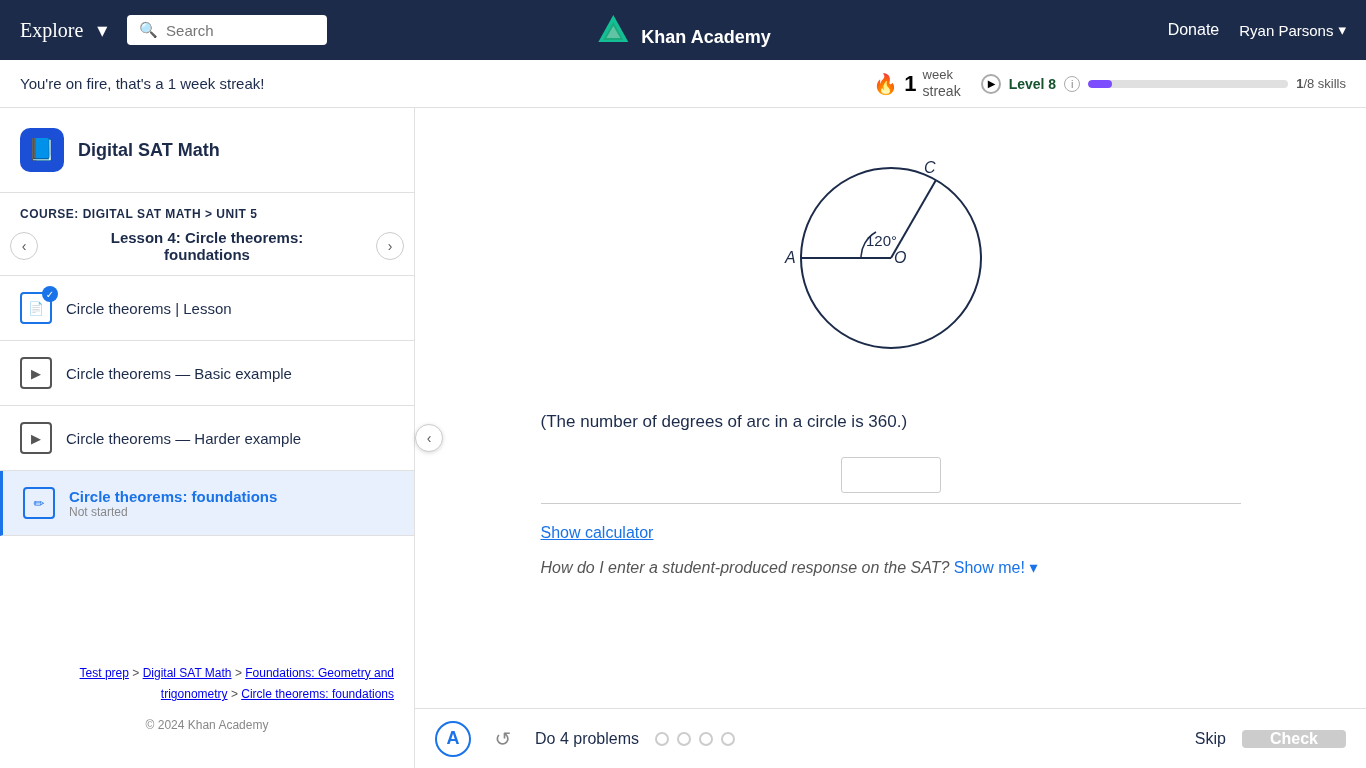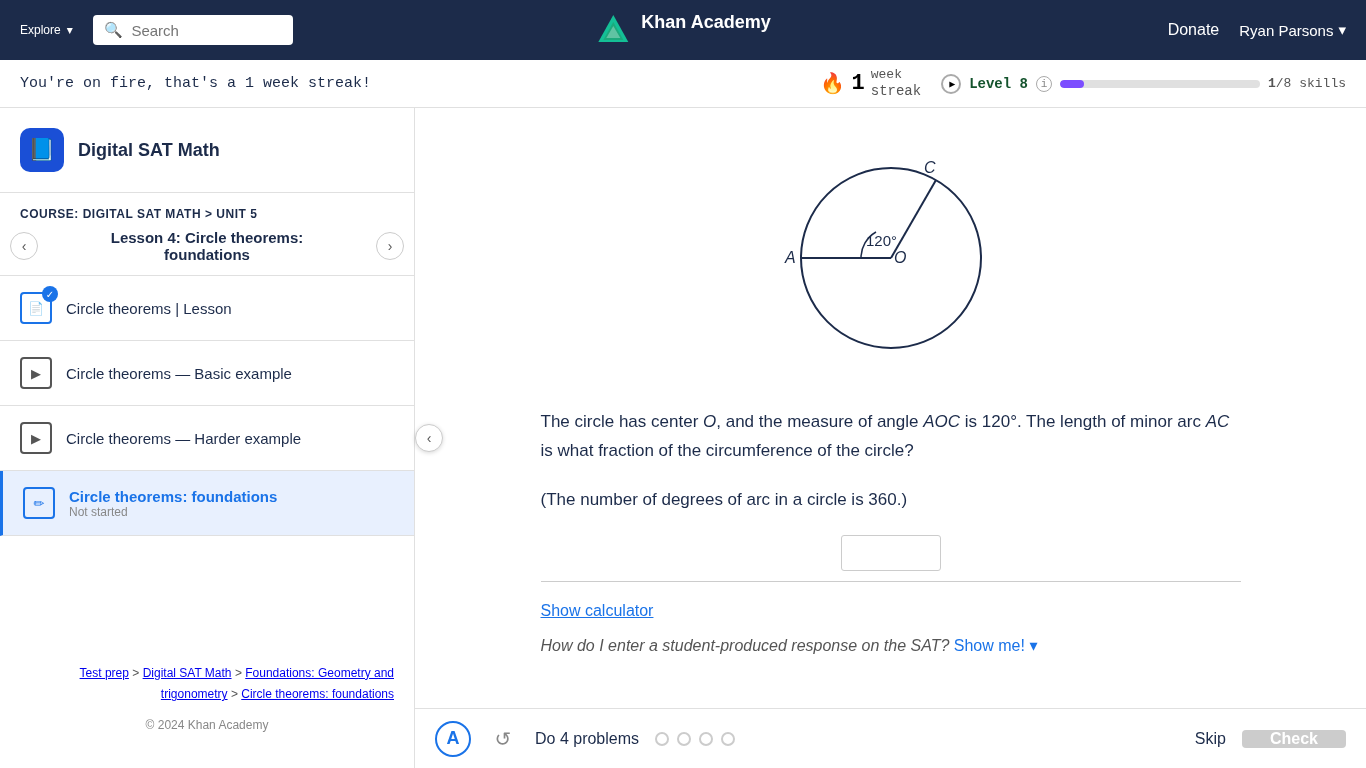--- a/index.html
+++ b/index.html
@@ -11,25 +11,26 @@
       height: 60px;
       display: flex;
       align-items: center;
       padding: 0 20px;
       gap: 20px;
     }
     .explore-btn {
       color: #fff;
       background: none;
       border: none;
-      font-size: 12px;
-      cursor: pointer;
-      display: flex;
-      align-items: center;
-      gap: 6px;
+      font-size: 20px;
+      cursor: pointer;
+      display: flex;
+      align-items: center;
+      gap: 14px;
+      font-family: Liberation Serif, serif;
     }
     .search-bar {
       background: #fff;
       border-radius: 4px;
       display: flex;
       align-items: center;
       padding: 6px 12px;
       gap: 8px;
       width: 200px;
     }
@@ -37,21 +38,21 @@
       border: none;
       outline: none;
       font-size: 15px;
       width: 100%;
       background: transparent;
     }
     .logo-area {
       margin-left: auto;
       margin-right: auto;
       display: flex;
-      align-items: flex-start;
+      align-items: flex-end;
       gap: 10px;
       position: absolute;
       left: 50%;
       transform: translateX(-50%);
     }
     .logo-icon {
       width: 36px;
       height: 36px;
     }
     .logo-text {
@@ -79,21 +80,20 @@
     }
 
     
     .streak-bar {
       background: #fff;
       border-bottom: 1px solid #e0e0e0;
       padding: 8px 20px;
       display: flex;
       align-items: center;
       height: 48px;
-      font-family: Liberation Mono, monospace;
     }
     .streak-text {
       font-size: 15px;
       font-weight: 500;
       color: #1c2b4a;
     }
     .streak-right {
       margin-left: auto;
       display: flex;
       align-items: center;
@@ -604,23 +604,20 @@
           <text x="163" y="35" font-size="16" font-style="italic" fill="#1c2b4a">C</text>
           <text x="24" y="125" font-size="16" font-style="italic" fill="#1c2b4a">A</text>
           <text x="133" y="125" font-size="16" font-style="italic" fill="#1c2b4a">O</text>
 
           <text x="105" y="108" font-size="15" fill="#1c2b4a">120°</text>
 
           <path d="M 100,120 A 30,30 0 0,1 115,94" fill="none" stroke="#1c2b4a" stroke-width="1.5"></path>
         </svg>
       </div>
 
-      <div class="problem-text">
-        <span>The circle has center </span><em>O</em><span>, and the measure of angle </span><em>AOC</em><span> is 120°. The length of minor arc </span><em>AC</em><span> is what fraction of the circumference of the circle?</span>
-      </div>
       <div class="problem-text" style="margin-bottom:20px;">
         <span>(The number of degrees of arc in a circle is 360.)</span>
       </div>
 
       <input class="answer-input" type="text" placeholder="" style="">
       <div class="answer-line"></div>
 
       <a class="show-calc-link" href="#">Show calculator</a>
 
       <div class="sat-response-text">

